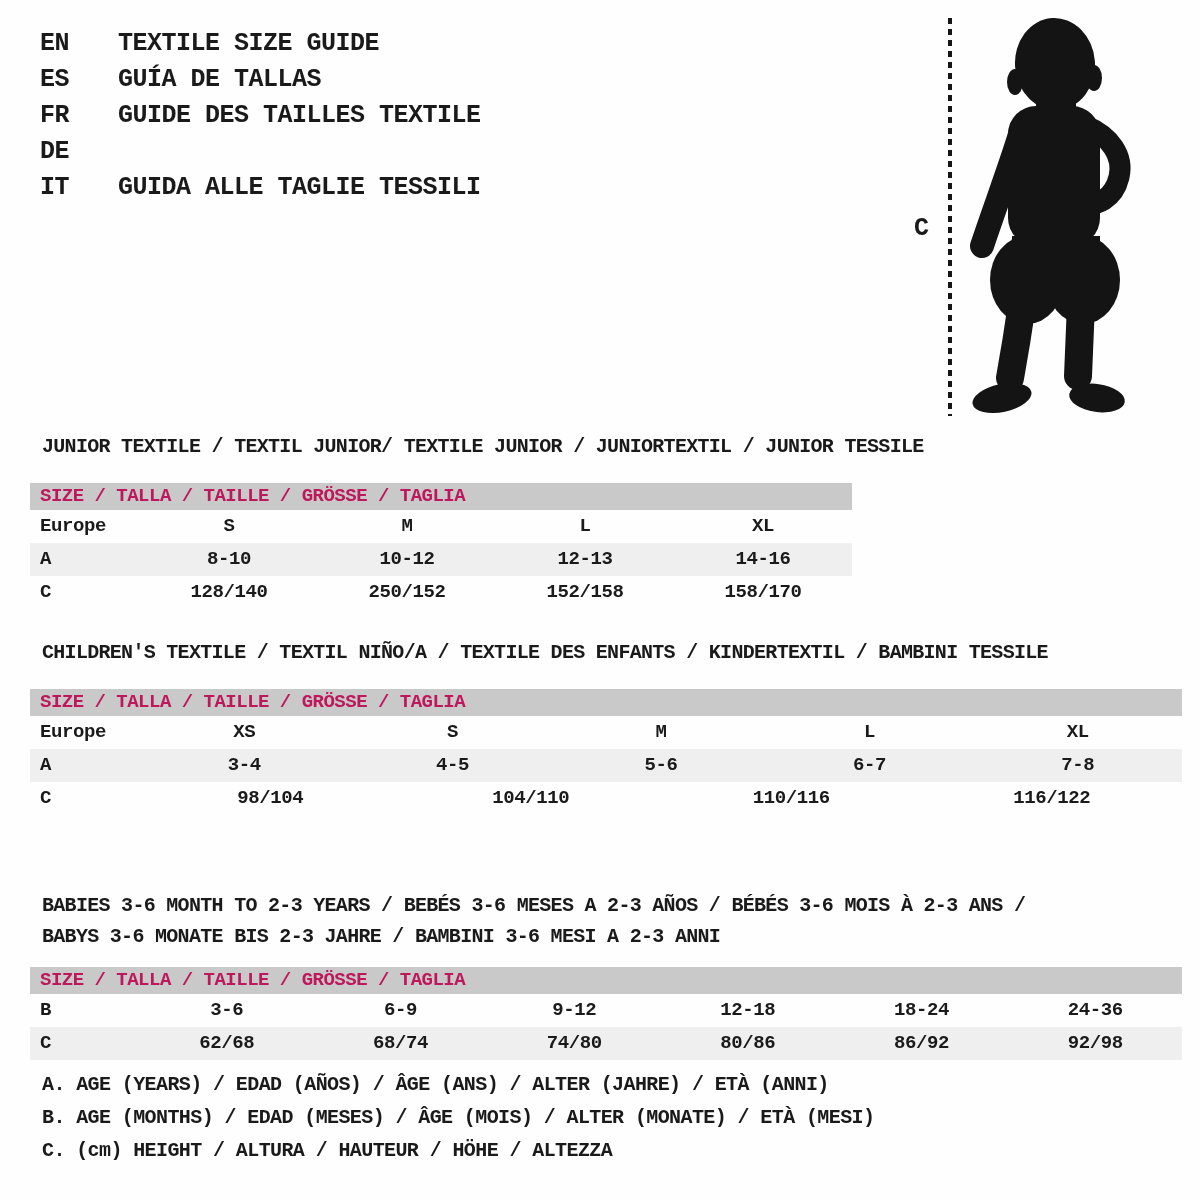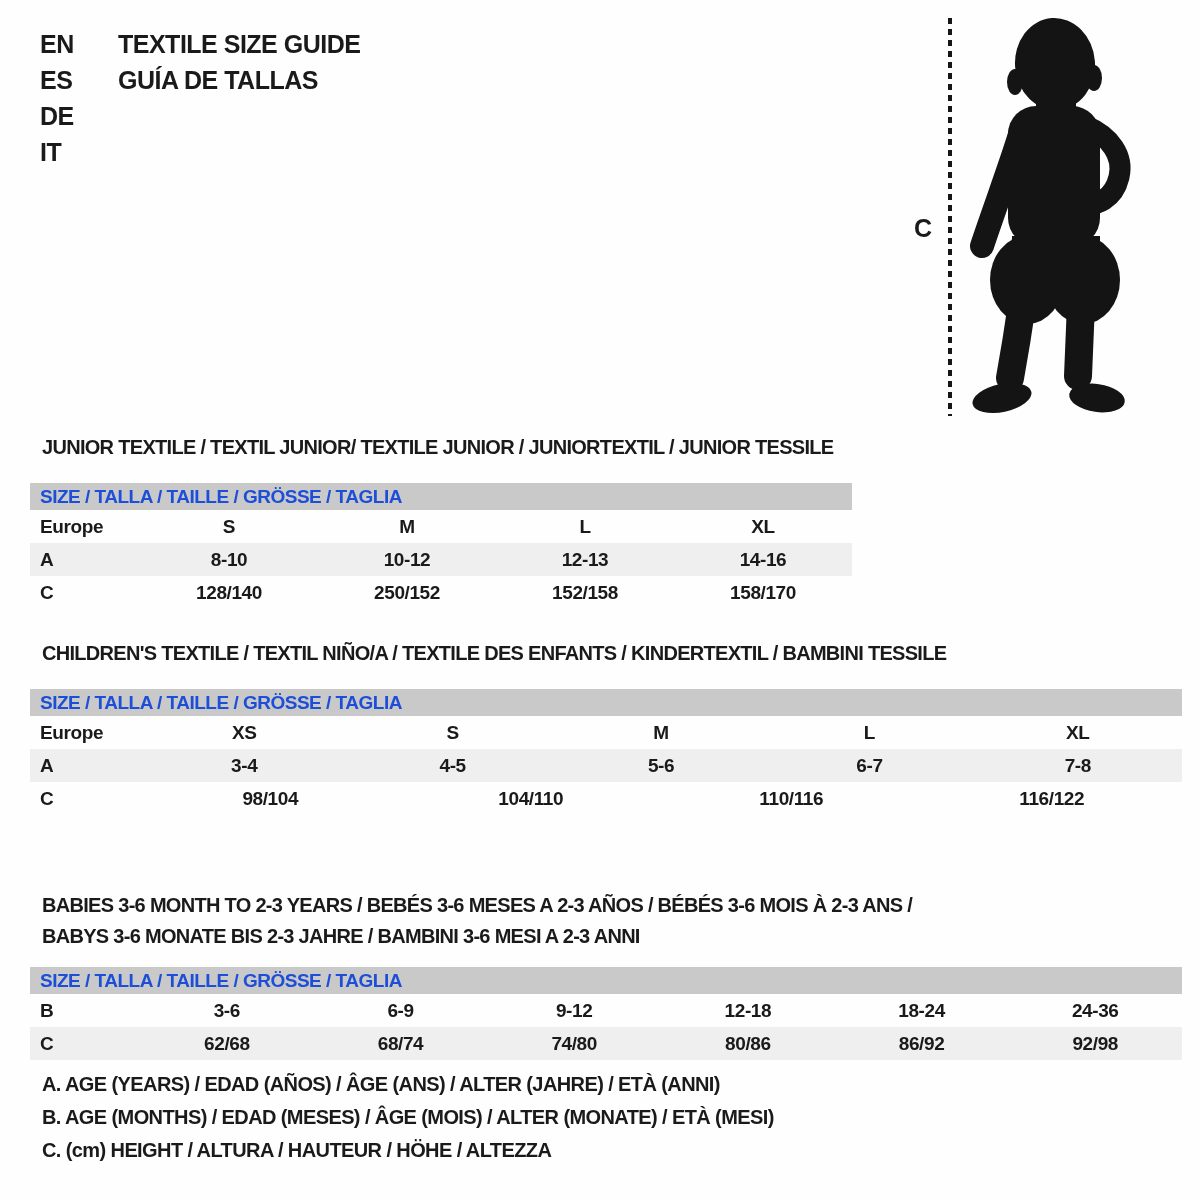--- a/index.html
+++ b/index.html
@@ -1,18 +1,18 @@
 <!DOCTYPE html>
 <html><head>
 <meta charset="utf-8">
 <style>
   html,body { margin:0; padding:0; background:#fff; }
   .page {
     position:relative; width:1200px; height:1200px; background:#fefefe;
-    font-family:Liberation Sans, sans-serif; color:#1a1a1a; overflow:hidden;
+    font-family:Liberation Mono, monospace; color:#1a1a1a; overflow:hidden;
     -webkit-font-smoothing:antialiased;
   }
   
   .lang-list { position:absolute; left:40px; top:26px; }
   .lang-row { display:flex; height:36px; line-height:36px; }
   .lang-code { width:78px; font-size:25px; font-weight:700; letter-spacing:-0.5px; }
   .lang-title { font-size:25px; font-weight:700; letter-spacing:-0.5px; }
   
   .measure-line {
     position:absolute; left:948px; top:18px; width:4px; height:398px;
@@ -22,21 +22,21 @@
   .silhouette { position:absolute; left:960px; top:12px; width:180px; height:410px; }
   
   .section { position:absolute; left:30px; }
   .section-heading {
     font-size:20px; font-weight:700; letter-spacing:-0.7px; line-height:24px;
     padding-left:12px; white-space:nowrap;
   }
   .section-heading.two-line { line-height:31px; white-space:normal;margin-top:39px; }
   .size-table { margin-top:24px; }
   .size-bar {
-    height:27px; line-height:27px; background:#c9c9c9; color:#1d4ed8;
+    height:27px; line-height:27px; background:#c9c9c9; color:#be185d;
     font-size:19px; font-weight:700; letter-spacing:-0.5px; padding-left:10px;
   }
   .t-row { display:flex; height:33px; line-height:33px; font-size:19px; font-weight:700; letter-spacing:-0.4px; }
   .t-row.alt { background:#efefef; }
   .row-label { width:110px; padding-left:10px; box-sizing:border-box; }
   .cell { flex:1; text-align:center; }
   
   .footnotes { position:absolute; left:42px; top:1068px; }
   .footnote { font-size:20px; font-weight:700; letter-spacing:-0.6px; line-height:33px; white-space:nowrap; }
 </style>
@@ -48,24 +48,29 @@
   <div class="lang-list">
     <div class="lang-row">
       <span class="lang-code">EN</span>
       <span class="lang-title">TEXTILE SIZE GUIDE</span>
     </div>
     <div class="lang-row">
       <span class="lang-code">ES</span>
       <span class="lang-title">GUÍA DE TALLAS</span>
     </div>
     <div class="lang-row">
+      <span class="lang-code">FR</span>
+      <span class="lang-title">GUIDE DES TAILLES TEXTILE</span>
+    </div>
+    <div class="lang-row">
       <span class="lang-code">DE</span>
     </div>
     <div class="lang-row">
       <span class="lang-code">IT</span>
+      <span class="lang-title">GUIDA ALLE TAGLIE TESSILI</span>
     </div>
   </div>
 
   <span class="figure-label">C</span>
   <div class="measure-line"></div>
   <svg class="silhouette" viewBox="0 0 180 410" aria-hidden="true">
     <g fill="#141414" stroke="none">
       <ellipse cx="95" cy="52" rx="40" ry="46" transform="rotate(-4 95 52)"></ellipse>
       <ellipse cx="55" cy="70" rx="8" ry="13"></ellipse>
       <ellipse cx="134" cy="66" rx="8" ry="13"></ellipse>

